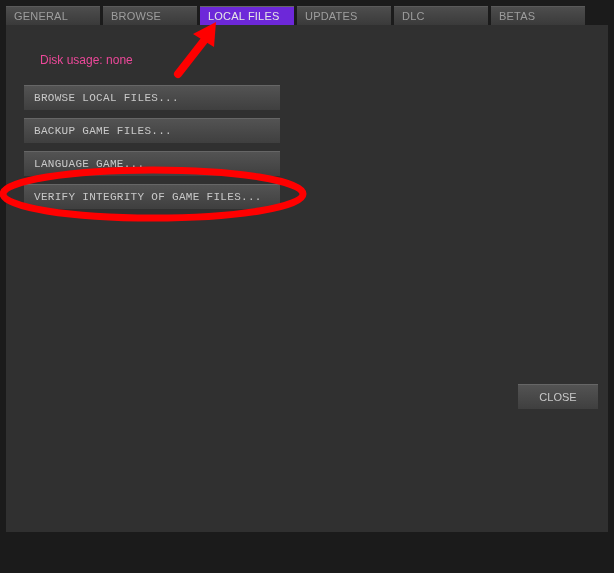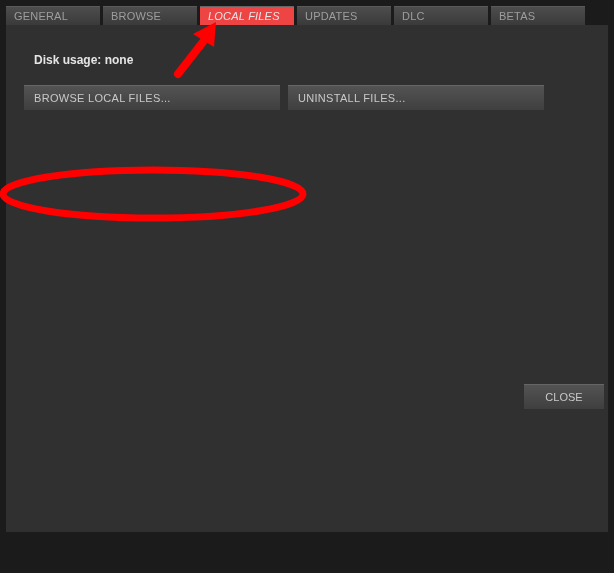--- a/index.html
+++ b/index.html
@@ -32,65 +32,64 @@
     line-height: 19px;
     padding-left: 8px;
     background: linear-gradient(to bottom, #4d4d4d 0%, #3a3a3a 100%);
     color: #9e9e9e;
     font-size: 11px;
     letter-spacing: 0.2px;
     cursor: pointer;
     border-top: 1px solid #5a5a5a;
   }
   .tab.active {
-    background: #ef4444;
+    background: #6d28d9;
     color: #e6e6e6;
     border-top: 1px solid #666;
-    font-style: italic;
   }
   .content {
     margin: 0 6px;
     background: #303030;
     height: 507px;
     padding: 14px 18px;
     position: relative;
   }
   .content::before{
     content:"";
     position:absolute;
     top:0; left:0; right:0;
     height:1px;
     background:#303030;
   }
   .disk-line {
-    color: #e5e5e5;
+    color: #ec4899;
     font-size: 12px;
-    margin: 14px 0 18px 10px;
-    font-weight: bold;
+    margin: 14px 0 18px 16px;
   }
   .btn-list {
     display: flex;
-    flex-direction: row;
+    flex-direction: column;
     gap: 8px;
+    font-family: Liberation Mono, monospace;
   }
   .btn {
     width: 256px;
     height: 25px;
     line-height: 25px;
     padding-left: 10px;
     background: linear-gradient(to bottom, #535353 0%, #3f3f3f 100%);
     color: #c9c9c9;
     font-size: 11px;
     letter-spacing: 0.3px;
     cursor: pointer;
     border-top: 1px solid #666;
   }
   .footer {
     position: absolute;
-    right: 10px;
+    right: 16px;
     bottom: 10px;
     margin-left: 32px;
   }
   .close-btn {
     width: 80px;
     height: 25px;
     line-height: 25px;
     text-align: center;
     background: linear-gradient(to bottom, #535353 0%, #3f3f3f 100%);
     color: #c9c9c9;
@@ -118,21 +117,23 @@
     <div class="tab">UPDATES</div>
     <div class="tab">DLC</div>
     <div class="tab">BETAS</div>
   </div>
 
   <div class="content">
     <div class="disk-line">Disk usage: none</div>
 
     <div class="btn-list">
       <div class="btn">BROWSE LOCAL FILES...</div>
-      <div class="btn">UNINSTALL FILES...</div>
+      <div class="btn">BACKUP GAME FILES...</div>
+      <div class="btn">LANGUAGE GAME...</div>
+      <div class="btn">VERIFY INTEGRITY OF GAME FILES...</div>
     </div>
   </div>
 
   <div class="footer">
     <div class="close-btn">CLOSE</div>
   </div>
 
   <svg class="annot" width="614" height="573">
 
     <ellipse cx="153" cy="194" rx="150" ry="24" fill="none" stroke="#ff0000" stroke-width="7"></ellipse>

